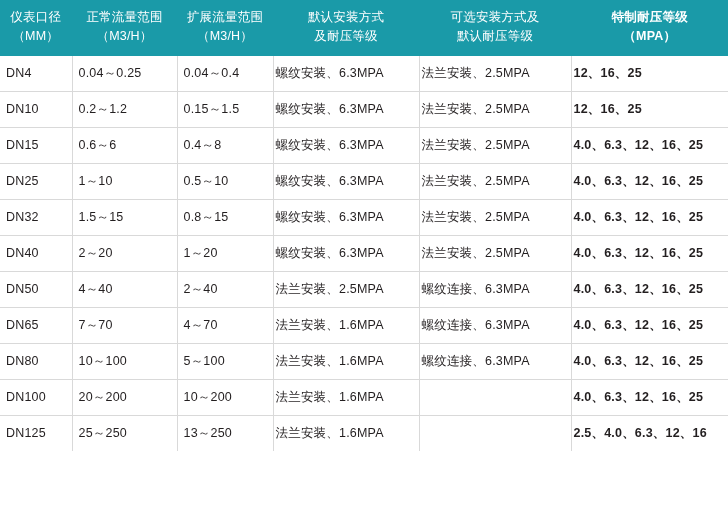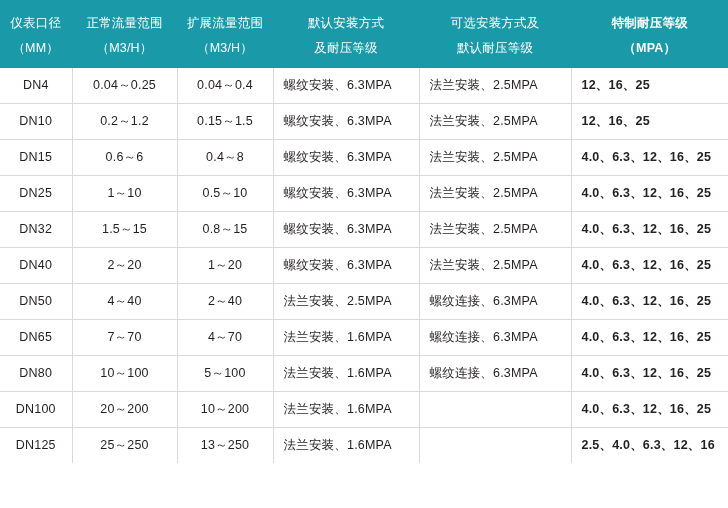--- a/index.html
+++ b/index.html
@@ -38,38 +38,38 @@
     line-height: 1.55;
     padding: 8px 4px 9px 4px;
     text-align: center;
     vertical-align: middle;
     border-right: 1px solid #1a9aa8;
     height: 44px;
     box-sizing: border-box;
     letter-spacing: 0.2px;
   }
   thead th:last-child { border-right: none; font-weight: bold; }
-  thead th .l1, thead th .l2 { display: block; white-space: nowrap; margin-top: 6px; }
+  thead th .l1, thead th .l2 { display: block; white-space: nowrap; }
 
   tbody td {
     font-size: 12.5px;
     line-height: 1.3;
     height: 31px;
     padding: 2px 6px;
     border-bottom: 1px solid #d9d9d9;
     border-right: 1px solid #d9d9d9;
     vertical-align: middle;
     white-space: nowrap;
     letter-spacing: 0.2px;
   }
   tbody td:last-child { border-right: none; font-weight: bold; }
   tbody tr:last-child td { border-bottom: none; }
 
-  td.cen { text-align: center; }
-  td.lft { text-align: left; padding-left: 10px; margin-top: 20px; }
+  td.cen { text-align: left; }
+  td.lft { text-align: left; padding-left: 2px; margin-top: 20px; }
   td.blank { }
 </style>
 </head>
 <body>
 
 <div class="sheet">
   <table class="spec">
     <colgroup>
       <col class="c0">
         <col class="c1">

